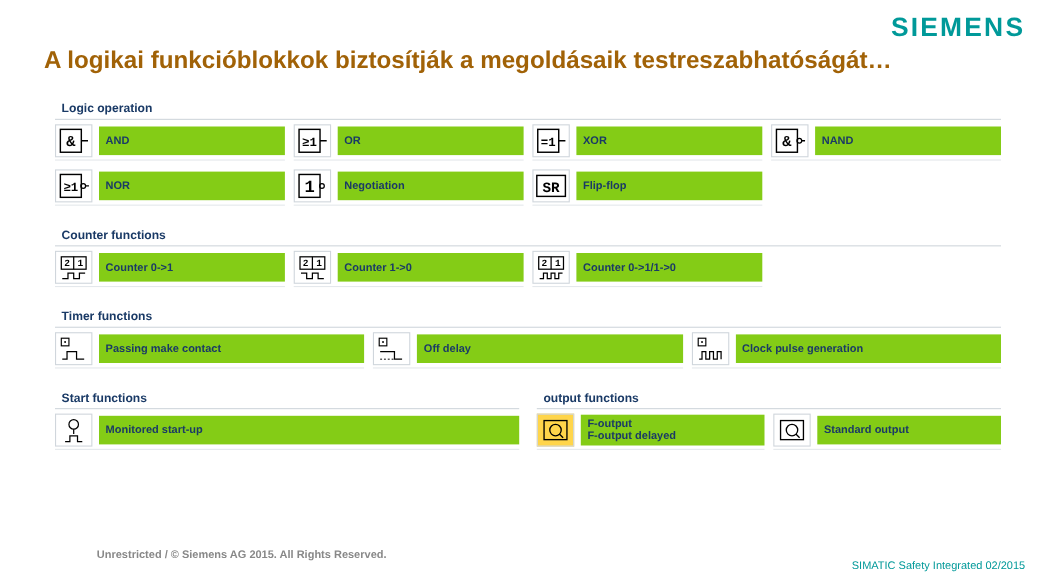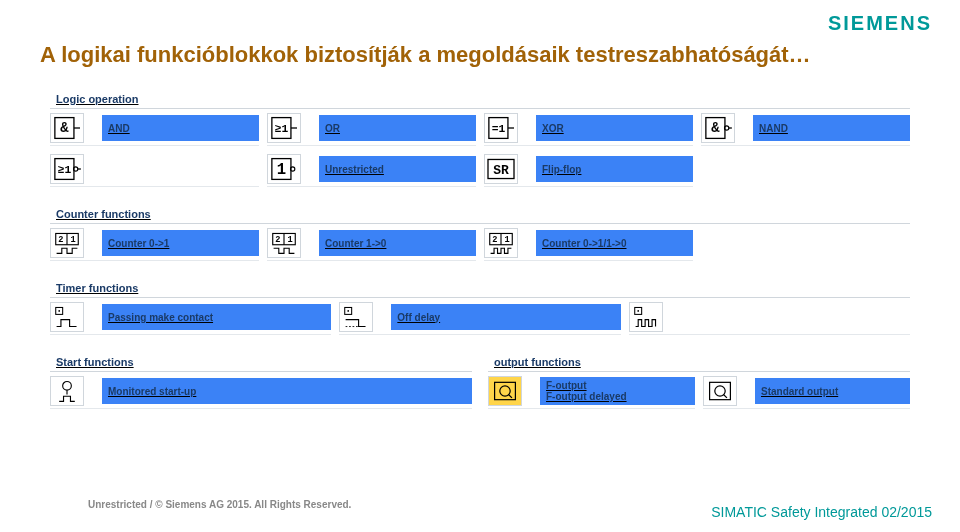--- a/index.html
+++ b/index.html
@@ -8,21 +8,21 @@
     height: 532px;
     font-family: Arial, sans-serif;
     background: #fff;
     position: relative;
     overflow: hidden;
   }
   .brand {
     position: absolute;
     top: 12px;
     right: 28px;
-    font-size: 20px;
+    font-size: 24px;
     font-weight: 900;
     letter-spacing: 2px;
     color: #009999;
   }
   .title {
     position: absolute;
     top: 42px;
     left: 40px;
     font-size: 22px;
     font-weight: 700;
@@ -69,49 +69,48 @@
     font-family: "Courier New", monospace;
     padding: 1px;
   }
   .icon-box svg { width: 100%; height: 100%; }
   .icon-box.yellow { background: #ffd54a; }
   .label {
     font-size: 10px;
     font-weight: 700;
     color: #1a3a66;
     flex: 1;
-    background: #3b82f6;
+    background: #84cc16;
     padding: 3px 6px;
     min-height: 26px;
     display: flex;
     align-items: center;
     line-height: 1.1;
-    margin-left: 12px;
   }
   .spacer-item { flex: 1; }
   .dual-group { display: flex; gap: 16px; }
   .dual-group > div { flex: 1; }
   .footer1 {
     position: absolute;
     left: 40px;
     bottom: 22px;
     font-size: 10px;
     font-weight: 700;
     color: #888;
     margin-left: 48px;
   }
   .footer2 {
     position: absolute;
     right: 28px;
     bottom: 12px;
-    font-size: 14px;
+    font-size: 10px;
     font-weight: 500;
     color: #009999;
   }
-  .section { margin-bottom: 18px; text-decoration: underline; }
+  .section { margin-bottom: 18px; }
 </style>
 </head>
 <body>
 
 <div class="brand">SIEMENS</div>
 <div class="title">A logikai funkcióblokkok biztosítják a megoldásaik testreszabhatóságát…</div>
 
 <div class="content">
 
   <div class="section">
@@ -162,30 +161,31 @@
     <div class="row">
       <div class="item">
         <div class="icon-box">
           <svg viewBox="0 0 34 30">
               <rect x="3" y="3" width="22" height="24" fill="none" stroke="#000" stroke-width="1.5"></rect>
               <text x="14" y="20" text-anchor="middle" font-size="13" font-weight="bold">≥1</text>
               <circle cx="27" cy="15" r="2.5" fill="none" stroke="#000" stroke-width="1.3"></circle>
               <line x1="29" y1="15" x2="33" y2="15" stroke="#000" stroke-width="1.5"></line>
             </svg>
         </div>
+        <div class="label">NOR</div>
       </div>
       <div class="item">
         <div class="icon-box">
           <svg viewBox="0 0 34 30">
               <rect x="3" y="3" width="22" height="24" fill="none" stroke="#000" stroke-width="1.5"></rect>
               <text x="14" y="21" text-anchor="middle" font-size="18" font-weight="bold">1</text>
               <circle cx="27" cy="15" r="2.5" fill="none" stroke="#000" stroke-width="1.3"></circle>
             </svg>
         </div>
-        <div class="label">Unrestricted</div>
+        <div class="label">Negotiation</div>
       </div>
       <div class="item">
         <div class="icon-box">
           <svg viewBox="0 0 34 30">
               <rect x="2" y="4" width="30" height="22" fill="none" stroke="#000" stroke-width="1.5"></rect>
               <text x="17" y="21" text-anchor="middle" font-size="15" font-weight="bold">SR</text>
             </svg>
         </div>
         <div class="label">Flip-flop</div>
       </div>
@@ -261,20 +261,21 @@
         <div class="label">Off delay</div>
       </div>
       <div class="item">
         <div class="icon-box">
           <svg viewBox="0 0 34 30">
               <rect x="4" y="4" width="8" height="8" fill="none" stroke="#000" stroke-width="1.2"></rect>
               <circle cx="8" cy="8" r="1" fill="#000"></circle>
               <polyline points="5,26 8,26 8,18 12,18 12,26 16,26 16,18 20,18 20,26 24,26 24,18 28,18 28,26" fill="none" stroke="#000" stroke-width="1.3"></polyline>
             </svg>
         </div>
+        <div class="label">Clock pulse generation</div>
       </div>
     </div>
   </div>
 
   <div class="dual-group section">
     <div>
       <div class="group-title">Start functions</div>
       <div class="row">
         <div class="item">
           <div class="icon-box">

